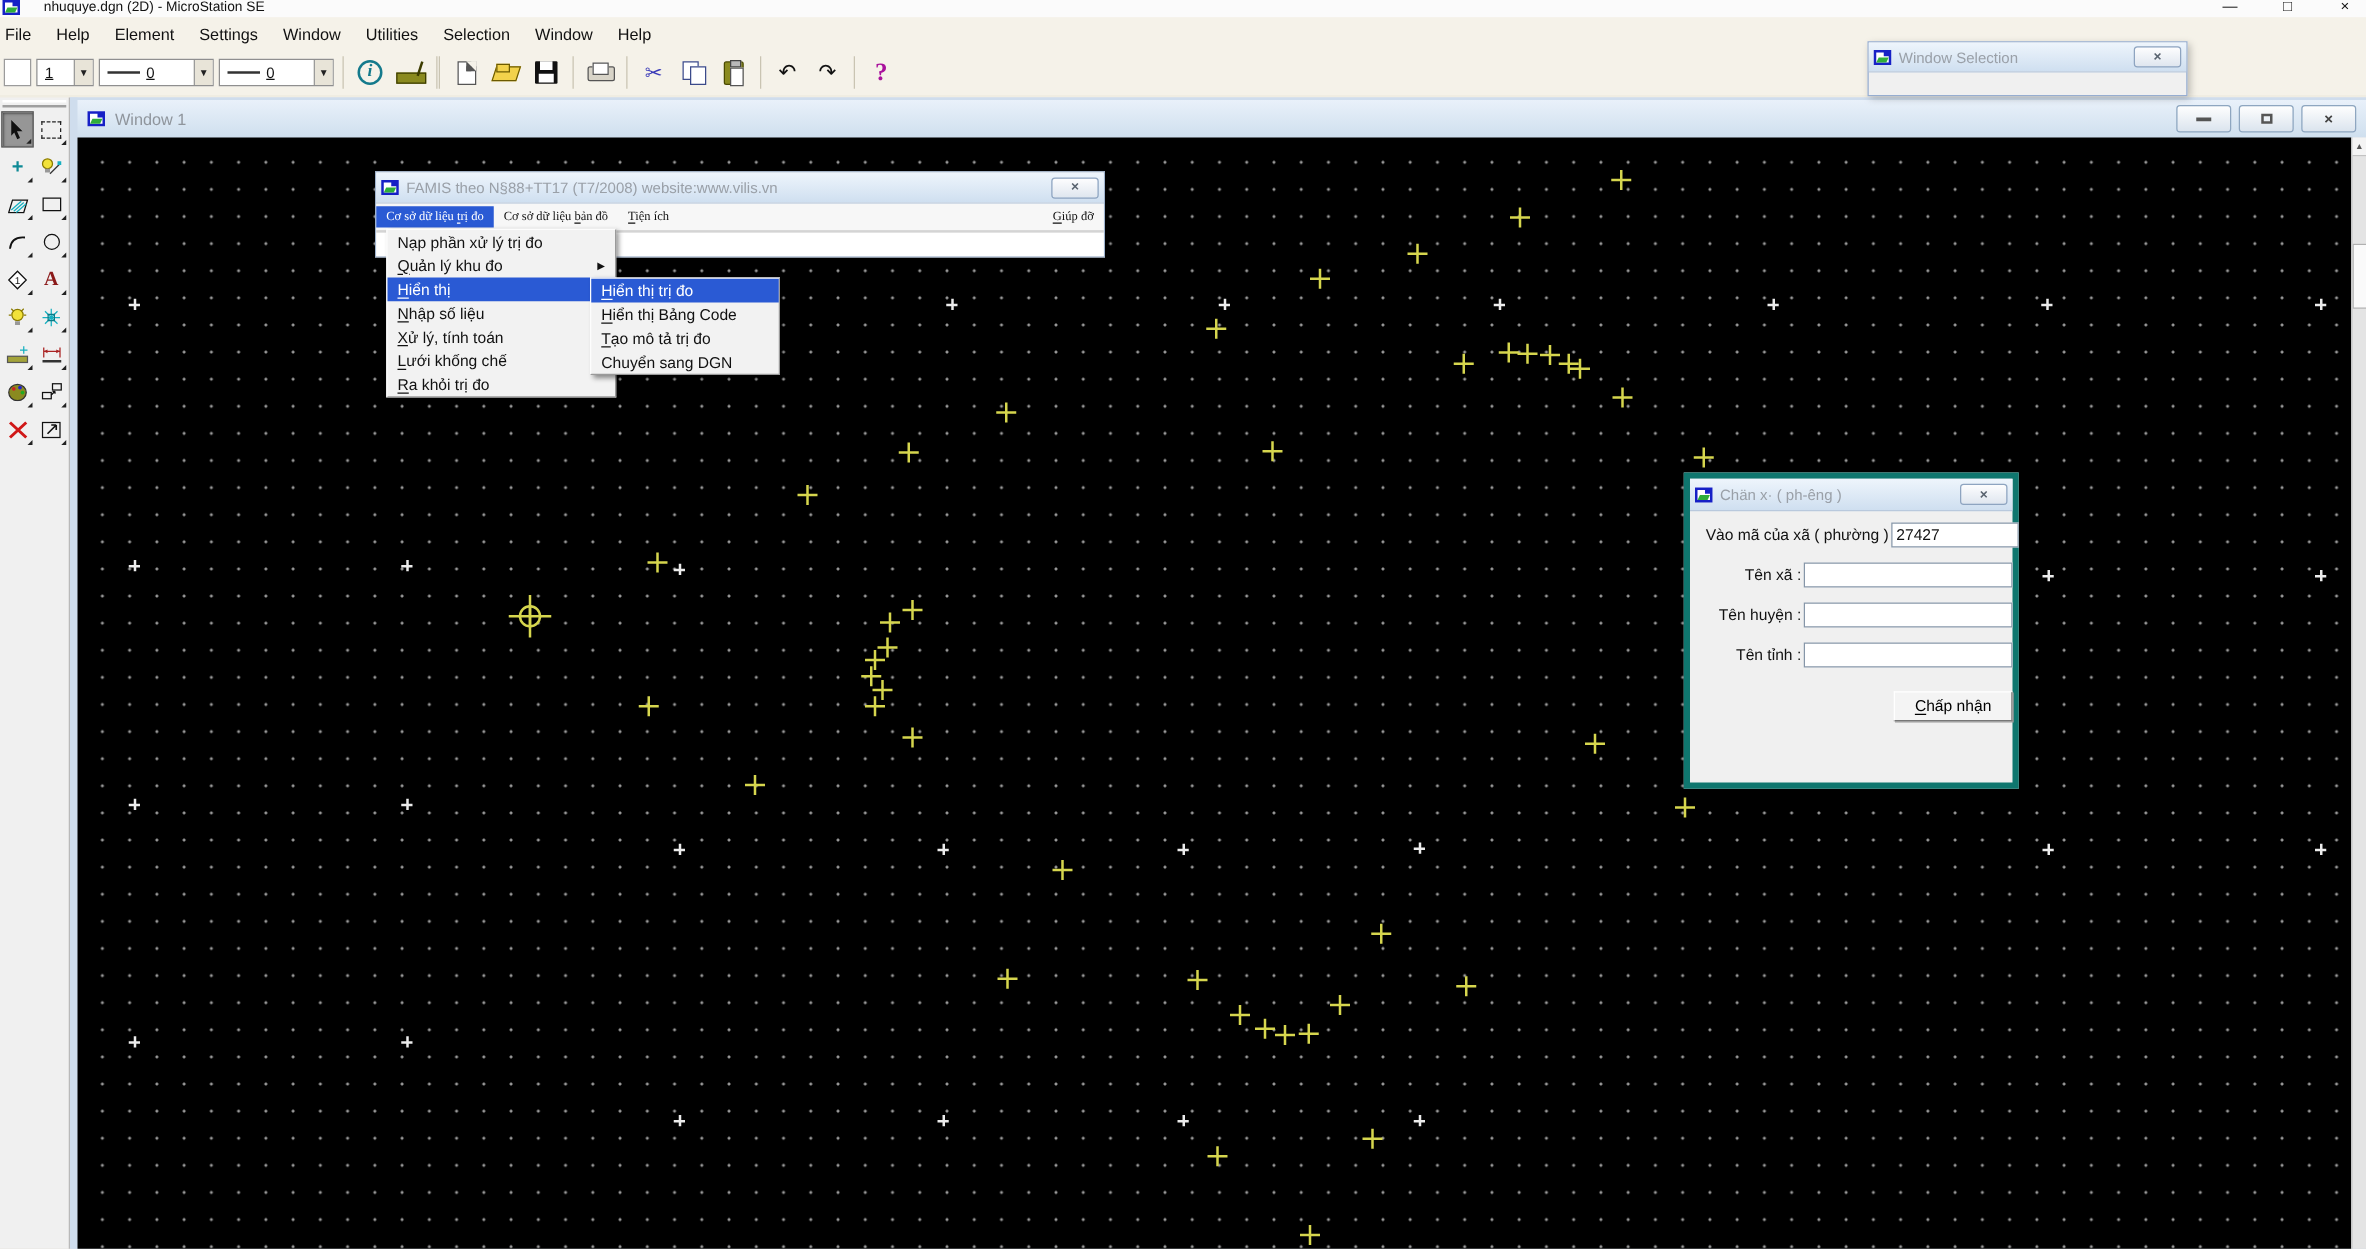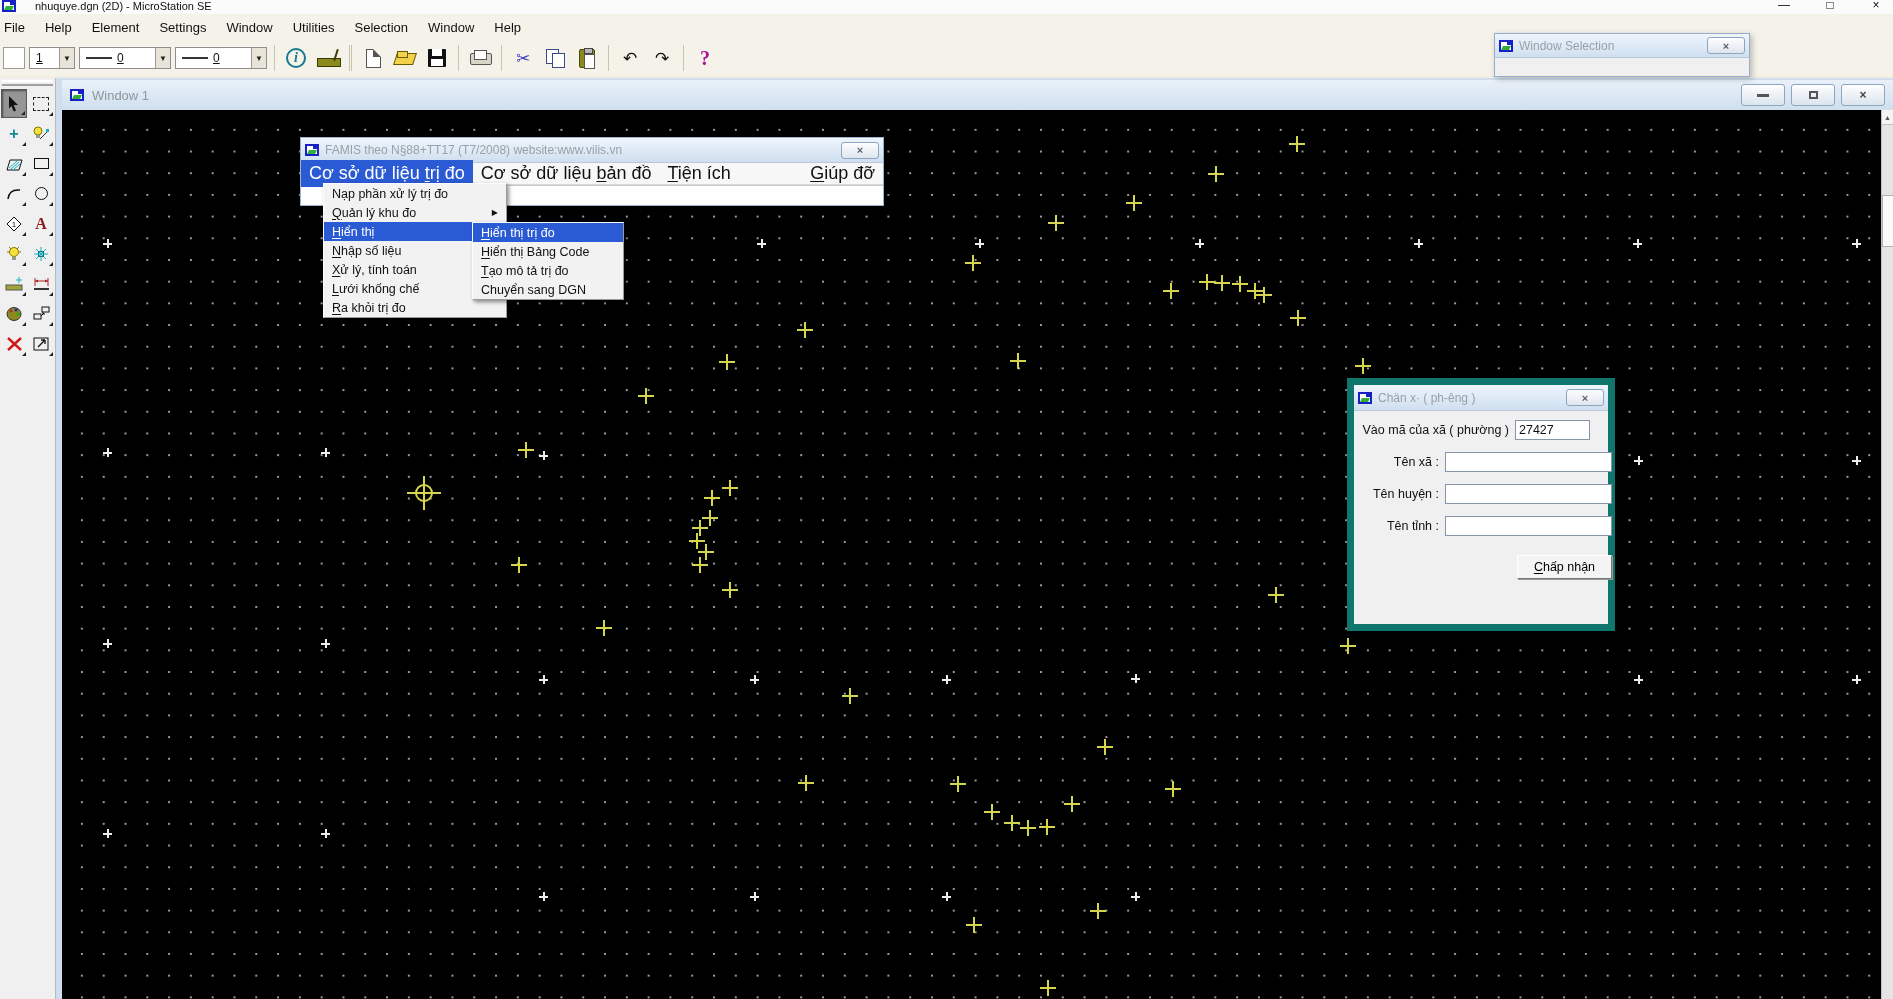--- a/index.html
+++ b/index.html
@@ -119,38 +119,38 @@
   .tool.sel { background:#969696; border:1px solid #5a5a5a; box-shadow:inset 1px 1px 2px rgba(0,0,0,.5); }
   .dashed-rect { width:16px; height:14px; border:1.5px dashed #222; }
   .g-teal { color:#0e8a96; font-weight:bold; }
   .g-red  { color:#8b1a1a; font-weight:bold; }
 
   
   .famis { position:absolute; left:300px; top:137px; width:584px; height:69px; background:#f0f0f0;
     border:1px solid #9eb2cc; box-shadow:2px 2px 8px rgba(0,0,0,.35); }
   .famis .aero-titlebar { height:25px; }
   .famis-menubar { height:22px; background:#f7f7f7; display:flex; align-items:center; border-bottom:1px solid #d8d8d8; }
-  .famis-menubar .fmitem { padding:3px 8px; font-size:18px; color:#111; white-space:nowrap; }
+  .famis-menubar .fmitem { padding:3px 8px; font-size:10px; color:#111; white-space:nowrap;font-family:Liberation Serif, serif; }
   .famis-menubar .fmitem.sel { background:#2a5ad4; color:#fff; }
   .famis-menubar .spacer { flex:1; }
   .famis-content { height:20px; background:#fff; border-top:1px solid #c8c8c8; }
 
   
   .popup { position:absolute; background:#f2f2f2; border:1px solid #9a9a9a;
     border-top-color:#fdfdfd; border-left-color:#fdfdfd; box-shadow:2px 2px 4px rgba(0,0,0,.45); z-index:30; }
   .popup .pitem { height:19px; display:flex; align-items:center; padding:0 8px; font-size:12.5px; color:#111; white-space:nowrap; }
   .popup .pitem .sub { margin-left:auto; font-size:8px; padding-left:14px; }
   .popup .pitem.sel { background:#2a5ad4; color:#fff; }
-  .dropdown { left:323px; top:183px; width:184px; }
+  .dropdown { left:309px; top:183px; width:184px; }
   .submenu  { left:472px; top:222px; width:152px; }
   u { text-underline-offset:2px; }
 
   
   .chan { position:absolute; left:1347px; top:378px; width:268px; height:253px; background:#f0f0f0;
-    border:7px solid #0f766e; box-shadow:2px 2px 8px rgba(0,0,0,.35); }
+    border:5px solid #0f766e; box-shadow:2px 2px 8px rgba(0,0,0,.35); }
   .chan .aero-titlebar { height:26px; }
   .chan-row { position:absolute; display:flex; align-items:center; }
   .chan-label { font-size:12.5px; color:#111; white-space:nowrap; }
   .chan-input { height:20px; background:#fff; border:1px solid #8696a8; font-size:12.5px; padding:0 3px; color:#111;
     font-family:"Liberation Sans","DejaVu Sans",sans-serif; }
   .chan-btn { position:absolute; left:163px; top:170px; width:95px; height:24px; background:#f4f4f4;
     border:1px solid #777; border-top-color:#fff; border-left-color:#fff; box-shadow:1px 1px 0 #999;
     font-size:12.5px; display:flex; align-items:center; justify-content:center; }
   .chan-group { position:absolute; left:9px; top:203px; width:252px; height:42px; border:1px solid #b5b5b5; border-radius:2px; }
   .chan-group .legend { position:absolute; left:8px; top:-8px; background:#f0f0f0; padding:0 4px; font-weight:bold; font-size:12.5px; }
@@ -512,21 +512,21 @@
 
 <div class="chan">
   <div class="aero-titlebar">
     <span class="ms-icon"></span>
     <span class="aero-title">Chän x· ( ph-êng )</span>
     <div class="aero-close">×</div>
   </div>
   <div id="chan-fields">
       <div class="chan-row" style="top: 34px; left: 6px; right: 8px; height: 22px;">
         <span class="chan-label" style="position: absolute; right: 91px;">Vào mã của xã ( phường )</span>
-        <input class="chan-input" value="27427" style="position: absolute; left: 155px; width: 75px;">
+        <input class="chan-input" value="27427" style="position: absolute; left: 155px; width: 102px;">
       </div>
       <div class="chan-row" style="top: 66px; left: 6px; right: 8px; height: 22px;">
         <span class="chan-label" style="position: absolute; right: 161px;">Tên xã :</span>
         <input class="chan-input" style="position: absolute; left: 85px; width: 167px;">
       </div>
       <div class="chan-row" style="top: 98px; left: 6px; right: 8px; height: 22px;">
         <span class="chan-label" style="position: absolute; right: 161px;">Tên huyện :</span>
         <input class="chan-input" style="position: absolute; left: 85px; width: 167px;">
       </div>
       <div class="chan-row" style="top: 130px; left: 6px; right: 8px; height: 22px;">

